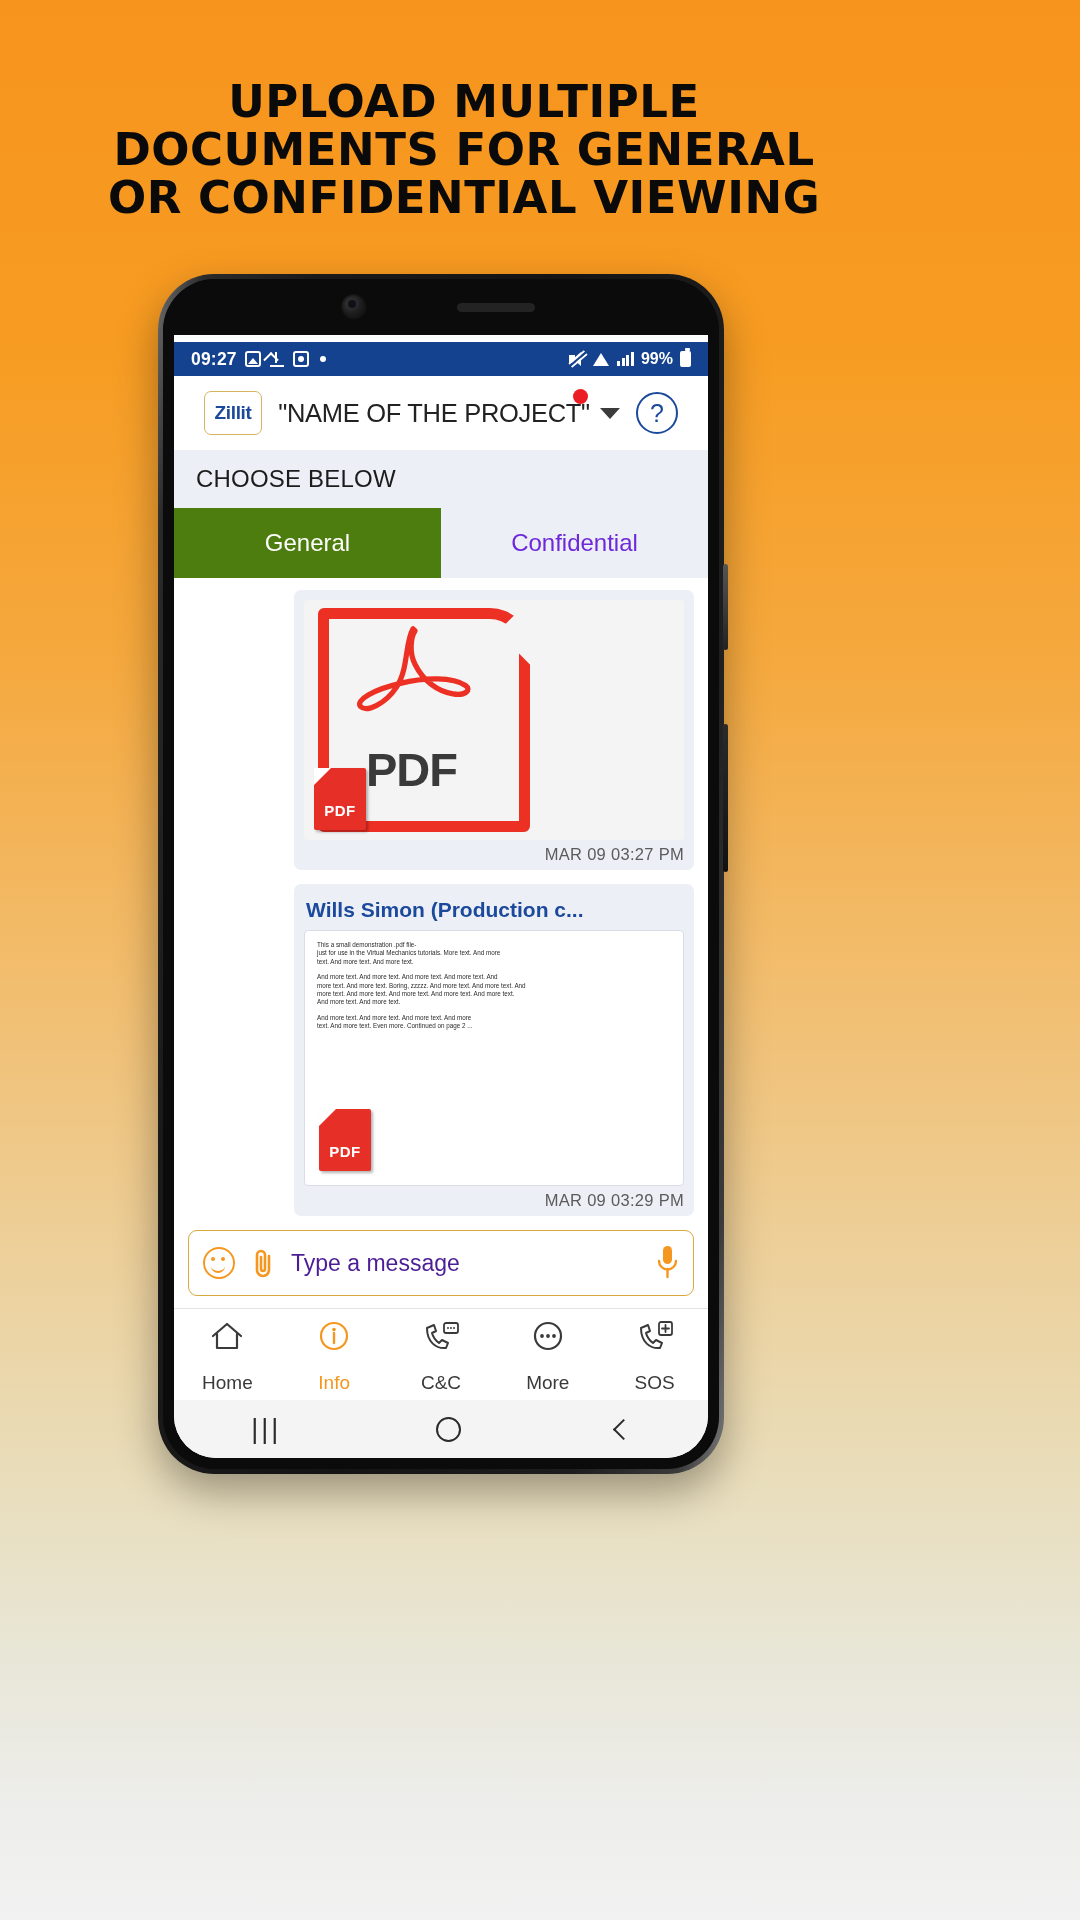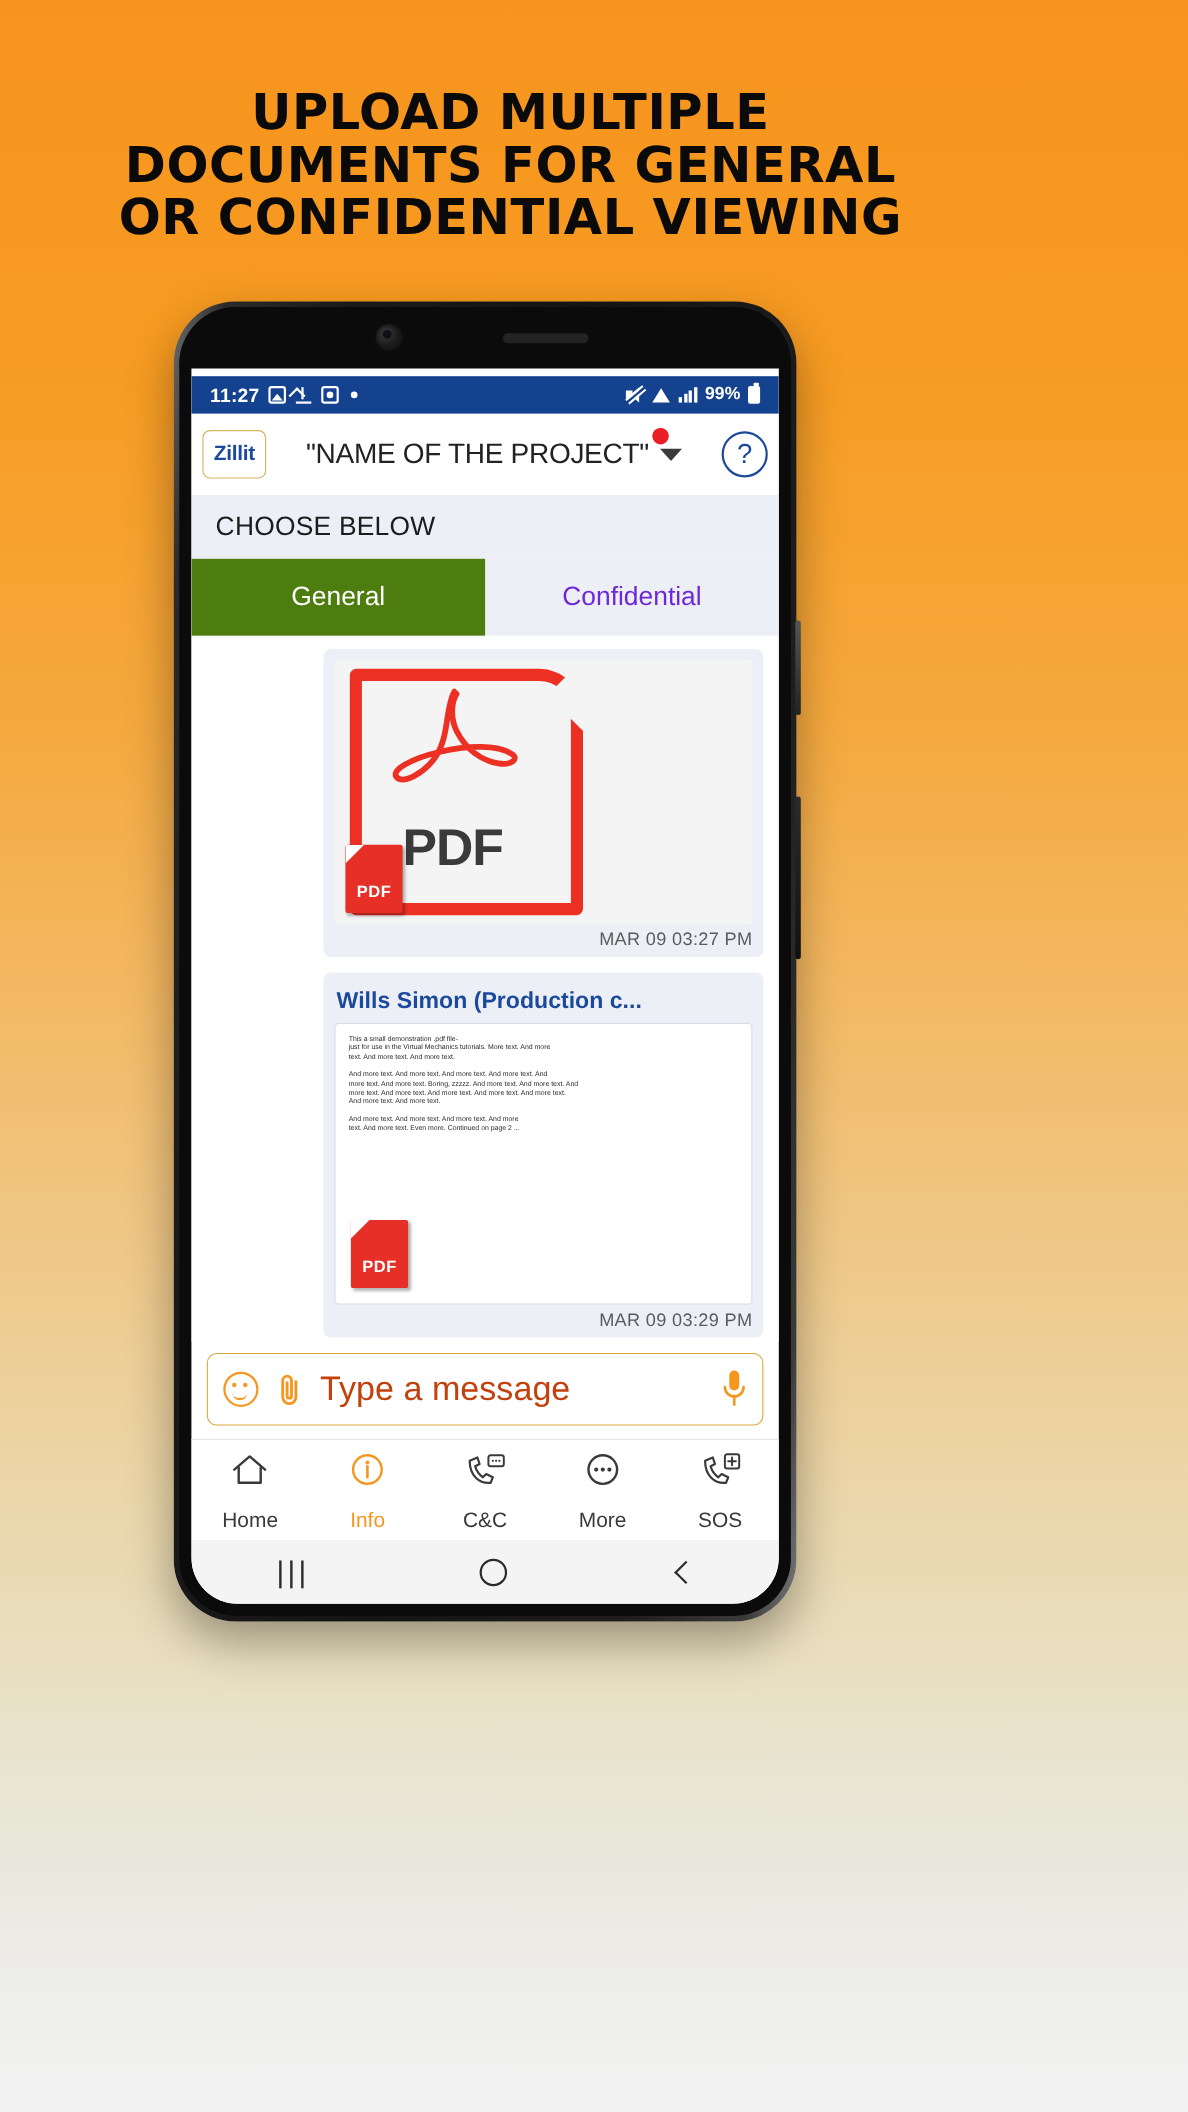--- a/index.html
+++ b/index.html
@@ -117,21 +117,21 @@
   .ico-sig i:nth-child(1){height:5px;}
   .ico-sig i:nth-child(2){height:8px;}
   .ico-sig i:nth-child(3){height:11px;}
   .ico-sig i:nth-child(4){height:14px;}
   .ico-batt{width:11px;height:16px;border:2px solid #fff;border-radius:2px;position:relative;background:#fff;}
   .ico-batt::before{content:"";position:absolute;top:-5px;left:2.5px;width:5px;height:3px;background:#fff;border-radius:1px;}
 
   
   .appbar {
     background:#fff; height:74px; flex:none;
-    display:flex; align-items:center; padding:0 10px; gap:14px;
+    display:flex; align-items:center; padding:0 30px; gap:14px;
     position:relative;
   }
   .logo {
     width:58px; height:44px; border:1.5px solid #D6B35E; border-radius:7px;
     display:flex; align-items:center; justify-content:center;
     font-size:19px; font-weight:700; color:#1B4A9C; letter-spacing:-.3px;
     flex:none;
   }
   .proj-wrap { flex:1; display:flex; align-items:center; justify-content:center; gap:10px; position:relative;}
   .proj-title {
@@ -199,21 +199,21 @@
     border:1.6px solid #D9A93F; border-radius:9px; background:#fff;
     display:flex; align-items:center; padding:0 14px; gap:14px;
   }
   .emoji { width:32px;height:32px;border-radius:50%;border:2.4px solid #F5971F;position:relative;flex:none;}
   .emoji::before{content:"";position:absolute;left:6px;top:8px;width:4px;height:4px;border-radius:50%;background:#F5971F;
     box-shadow:10px 0 0 #F5971F;}
   .emoji::after{content:"";position:absolute;left:6px;top:15px;width:14px;height:7px;
     border-bottom:2.4px solid #F5971F;border-radius:0 0 14px 14px;}
   .clip { width:28px;height:32px;position:relative;flex:none;}
   .clip svg{ display:block; }
-  .ph { flex:1; font-size:31px; color:#c2410c; }
+  .ph { flex:1; font-size:23px; color:#4c1d95; }
   .mic { width:24px;height:38px;position:relative;flex:none;}
 
   
   .bottomnav { flex:none; height:92px; background:#fff; border-top:1px solid #e4e4e4;
     display:flex; align-items:center; }
   .nav { flex:1; display:flex; flex-direction:column; align-items:center; gap:20px; }
   .nav-lbl { font-size:19px; color:#3a3a3a; }
   .nav.active .nav-lbl { color:#F5971F; }
   .nav-ico { height:36px; display:flex; align-items:flex-end; justify-content:center;}
 
@@ -241,21 +241,21 @@
 
     <div class="bezel-top">
       <div class="camera"></div>
       <div class="speaker"></div>
     </div>
 
     <div class="screen">
 
       <div class="statusbar">
         <div class="sb-left">
-          <span class="sb-time">11:27</span>
+          <span class="sb-time">09:27</span>
           <span class="sb-ico ico-photo"></span>
           <span class="sb-ico ico-upload">
               <i class="ico-upline"></i>
             </span>
           <span class="sb-ico ico-clockbox"></span>
           <span class="sb-dot"></span>
         </div>
         <div class="sb-right">
           <span class="ico-mute">
               <i class="mute-slash"></i>

